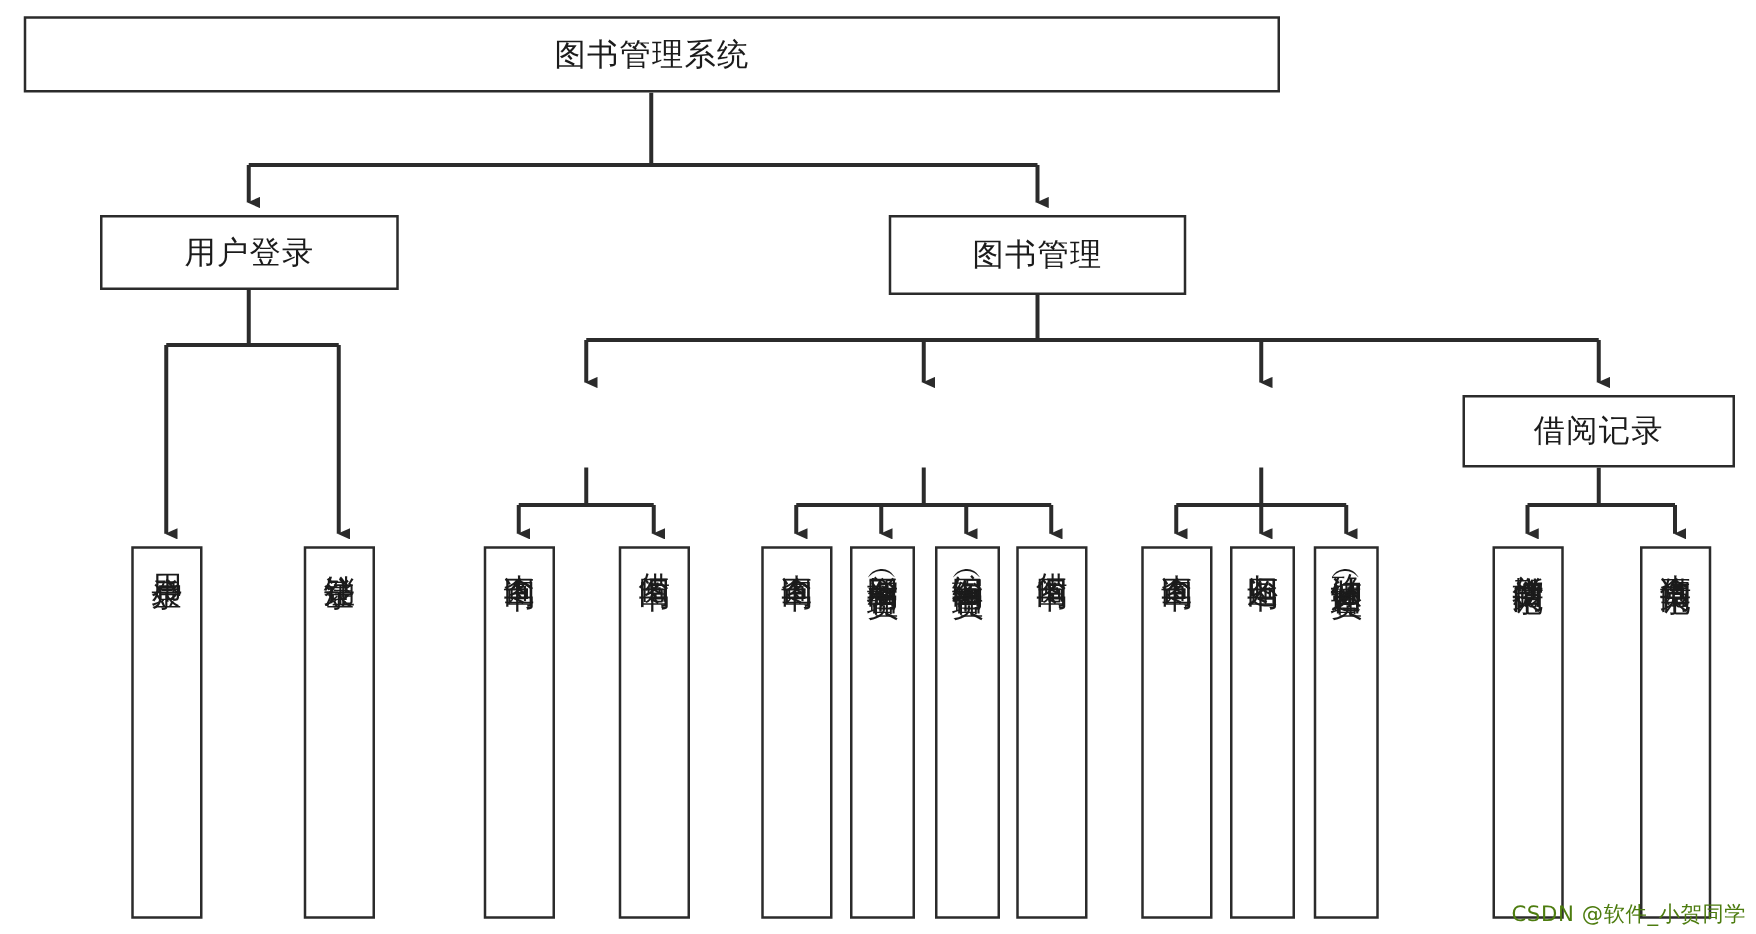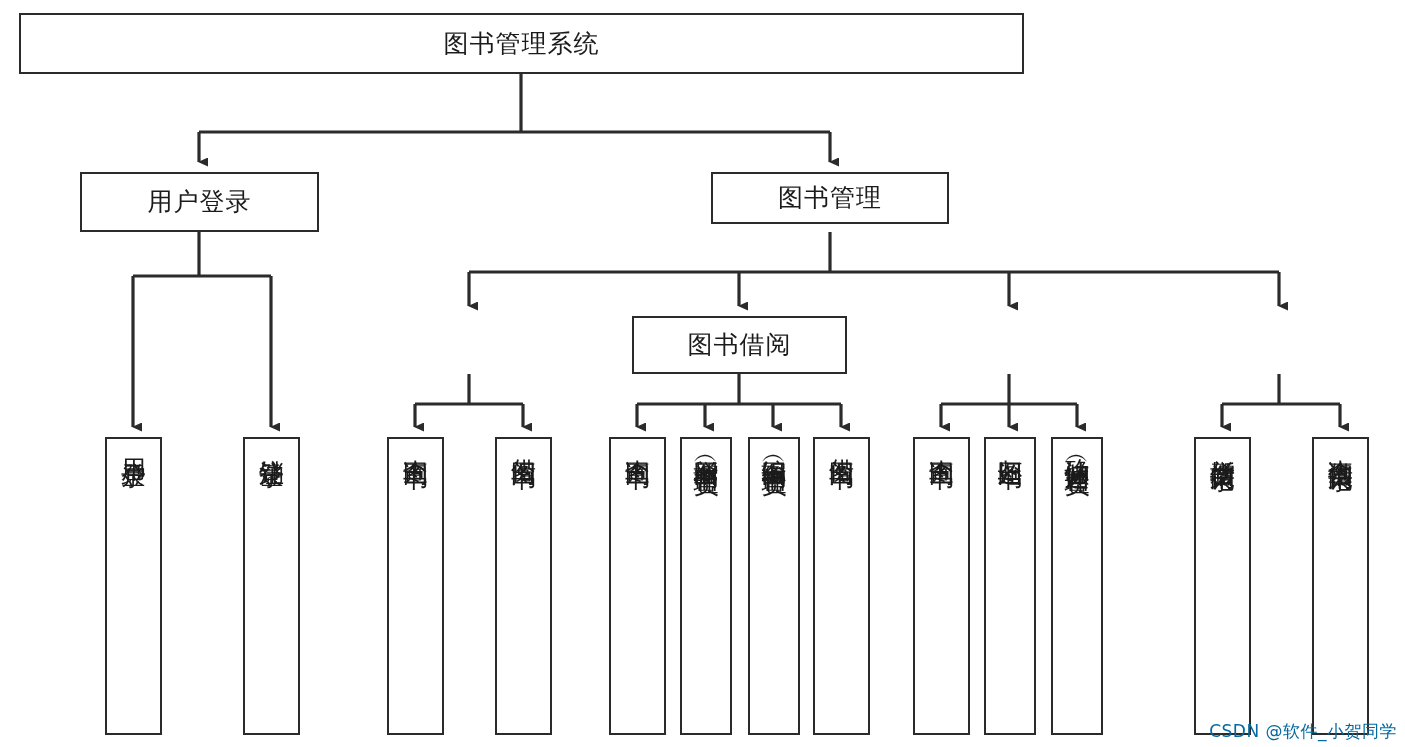--- a/index.html
+++ b/index.html
@@ -63,21 +63,21 @@
     height: 100%;
     display: flex;
     align-items: flex-start;
     justify-content: center;
   }
   .watermark {
     position: absolute;
     right: 8px;
     bottom: 4px;
     font-size: 17px;
-    color: #0369a1;
+    color: #4d7c0f;
     letter-spacing: 0.5px;
     white-space: nowrap;
     text-align: right;
   }
 </style>
 </head>
 <body>
 
 <div id="canvas">
 
@@ -127,23 +127,23 @@
       <path d="M1279,374 L1279,404"></path>
       <path d="M1222,404 L1340,404"></path>
       <path d="M1222,404 L1222,427" marker-end="url(#arrow)"></path>
       <path d="M1340,404 L1340,427" marker-end="url(#arrow)"></path>
     </g>
   </svg>
 
   <div class="node horiz root" style="left:19px; top:13px; width:1005px; height:61px;">图书管理系统</div>
 
   <div class="node horiz" style="left:80px; top:172px; width:239px; height:60px;">用户登录</div>
-  <div class="node horiz" style="left:711px; top:172px; width:238px; height:52px;">图书管理</div>
-
-  <div class="node horiz" style="left:632px; top:316px; width:215px; height:58px;">图书借阅</div>
+  <div class="node horiz" style="left:711px; top:172px; width:238px; height:64px;">图书管理</div>
+
+  <div class="node horiz" style="left:1170px; top:316px; width:218px; height:58px;">借阅记录</div>
 
   <div class="node vert" style="left:105px; top:437px; width:57px; height:298px;">
     <div class="vert-inner">
         <span class="vtext">用户登录</span>
       </div>
   </div>
   <div class="node vert" style="left:243px; top:437px; width:57px; height:298px;">
     <div class="vert-inner">
         <span class="vtext">注销登录</span>
       </div>

